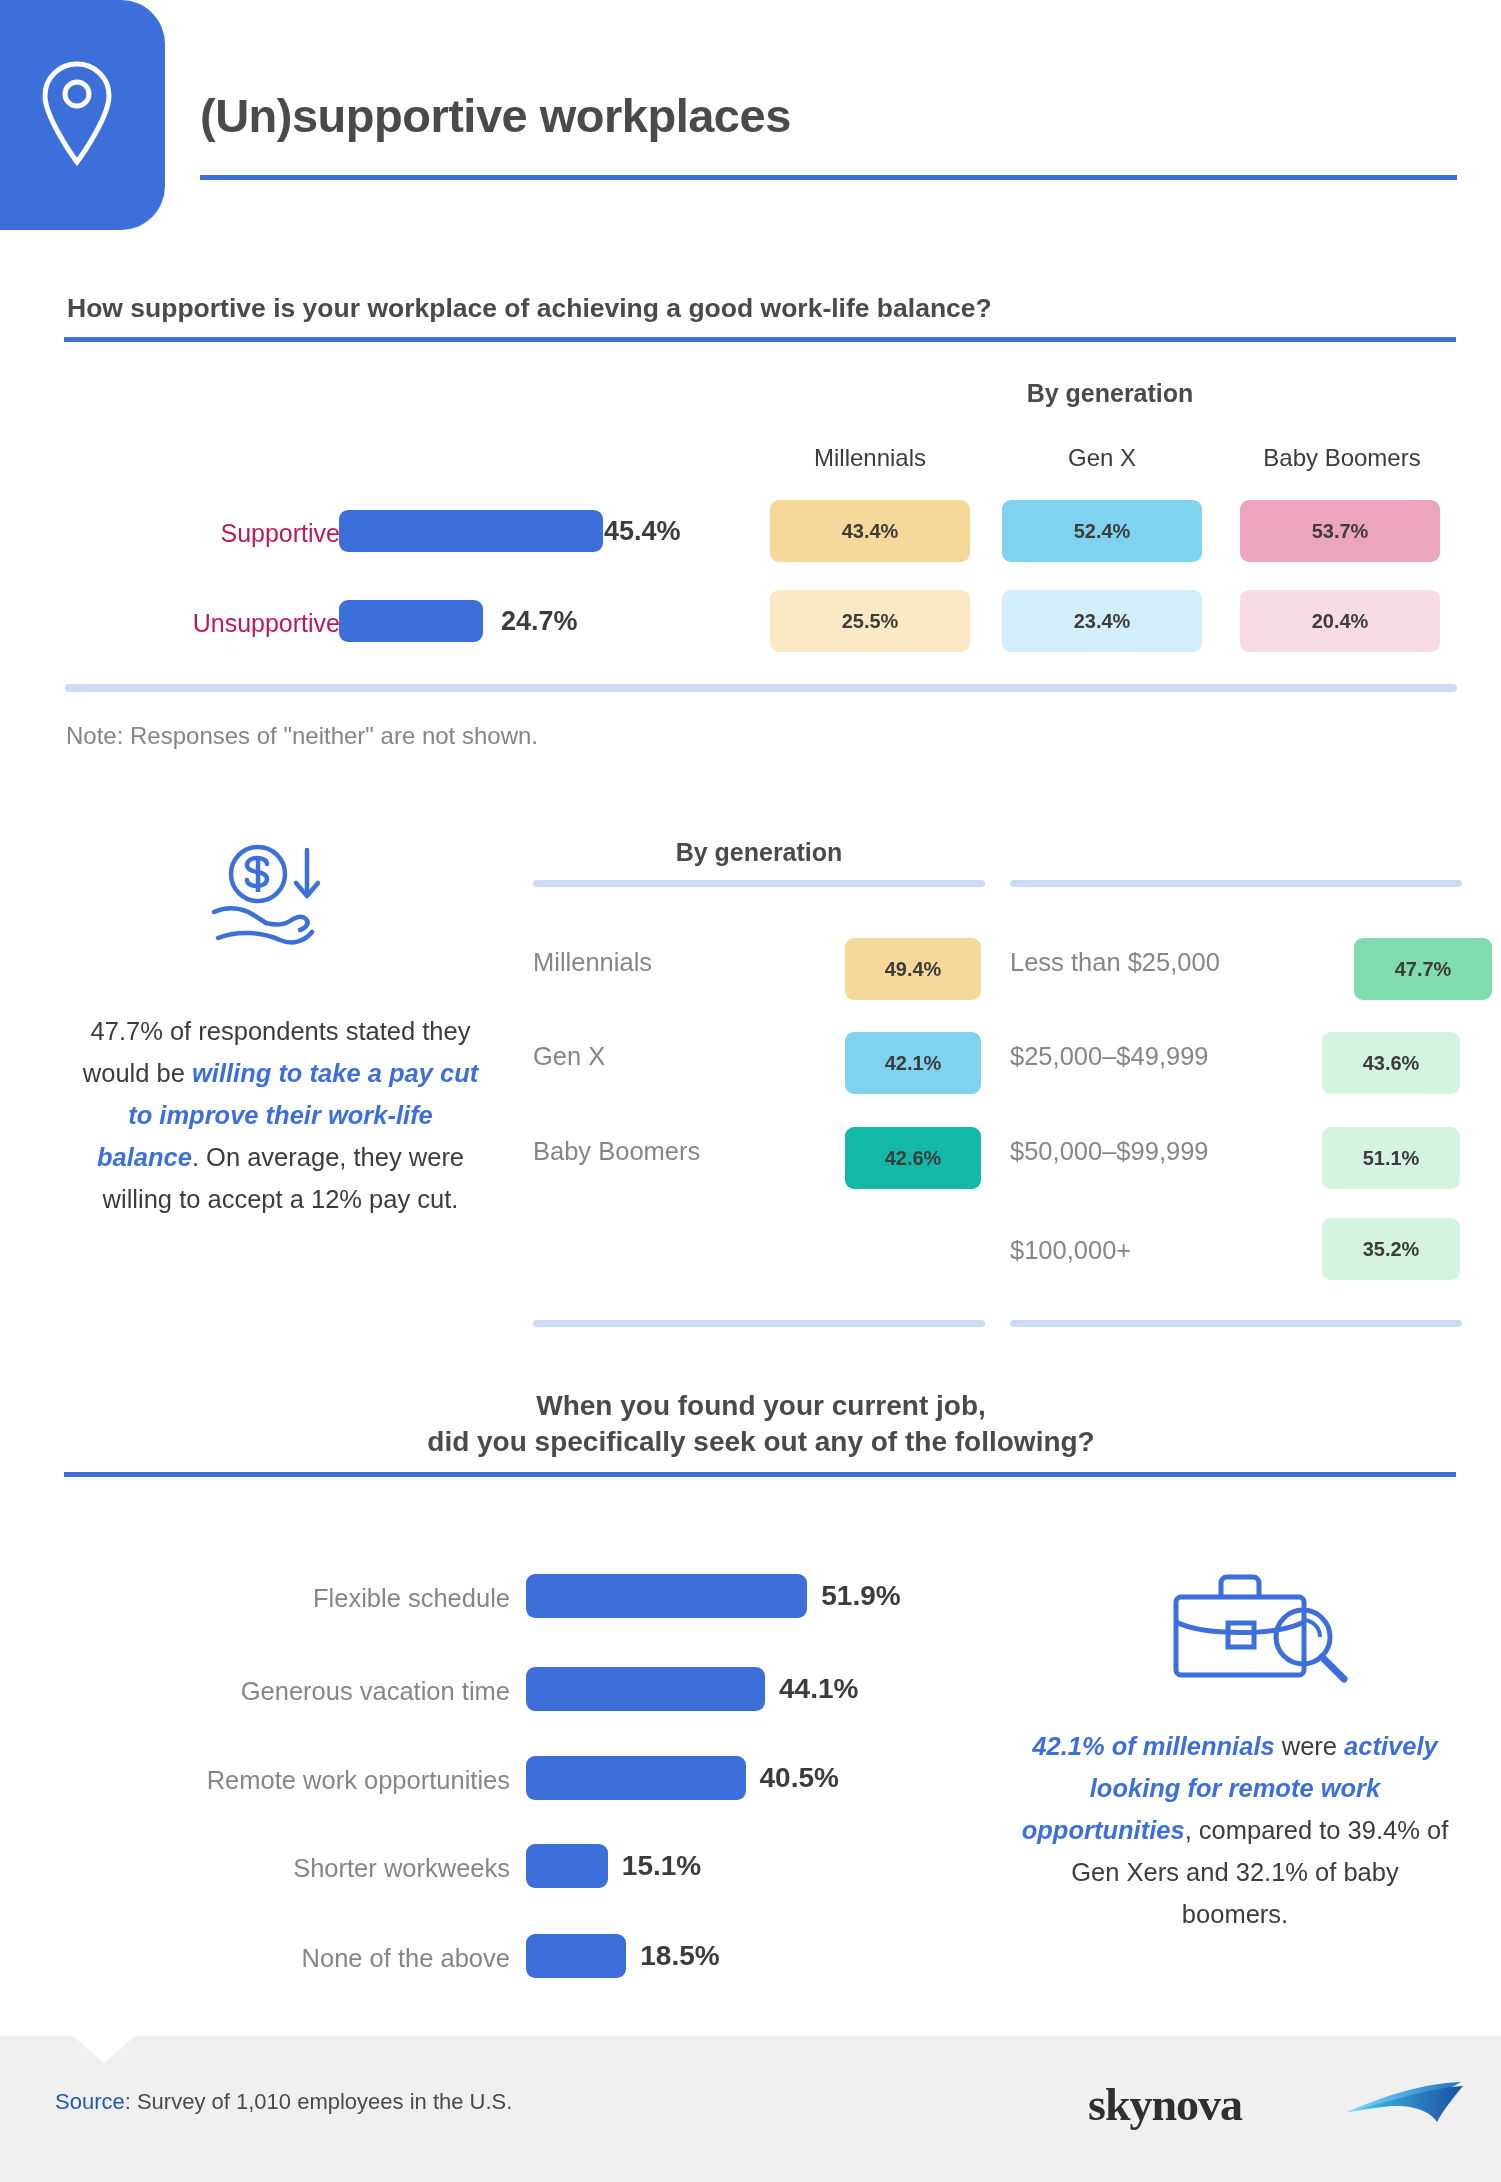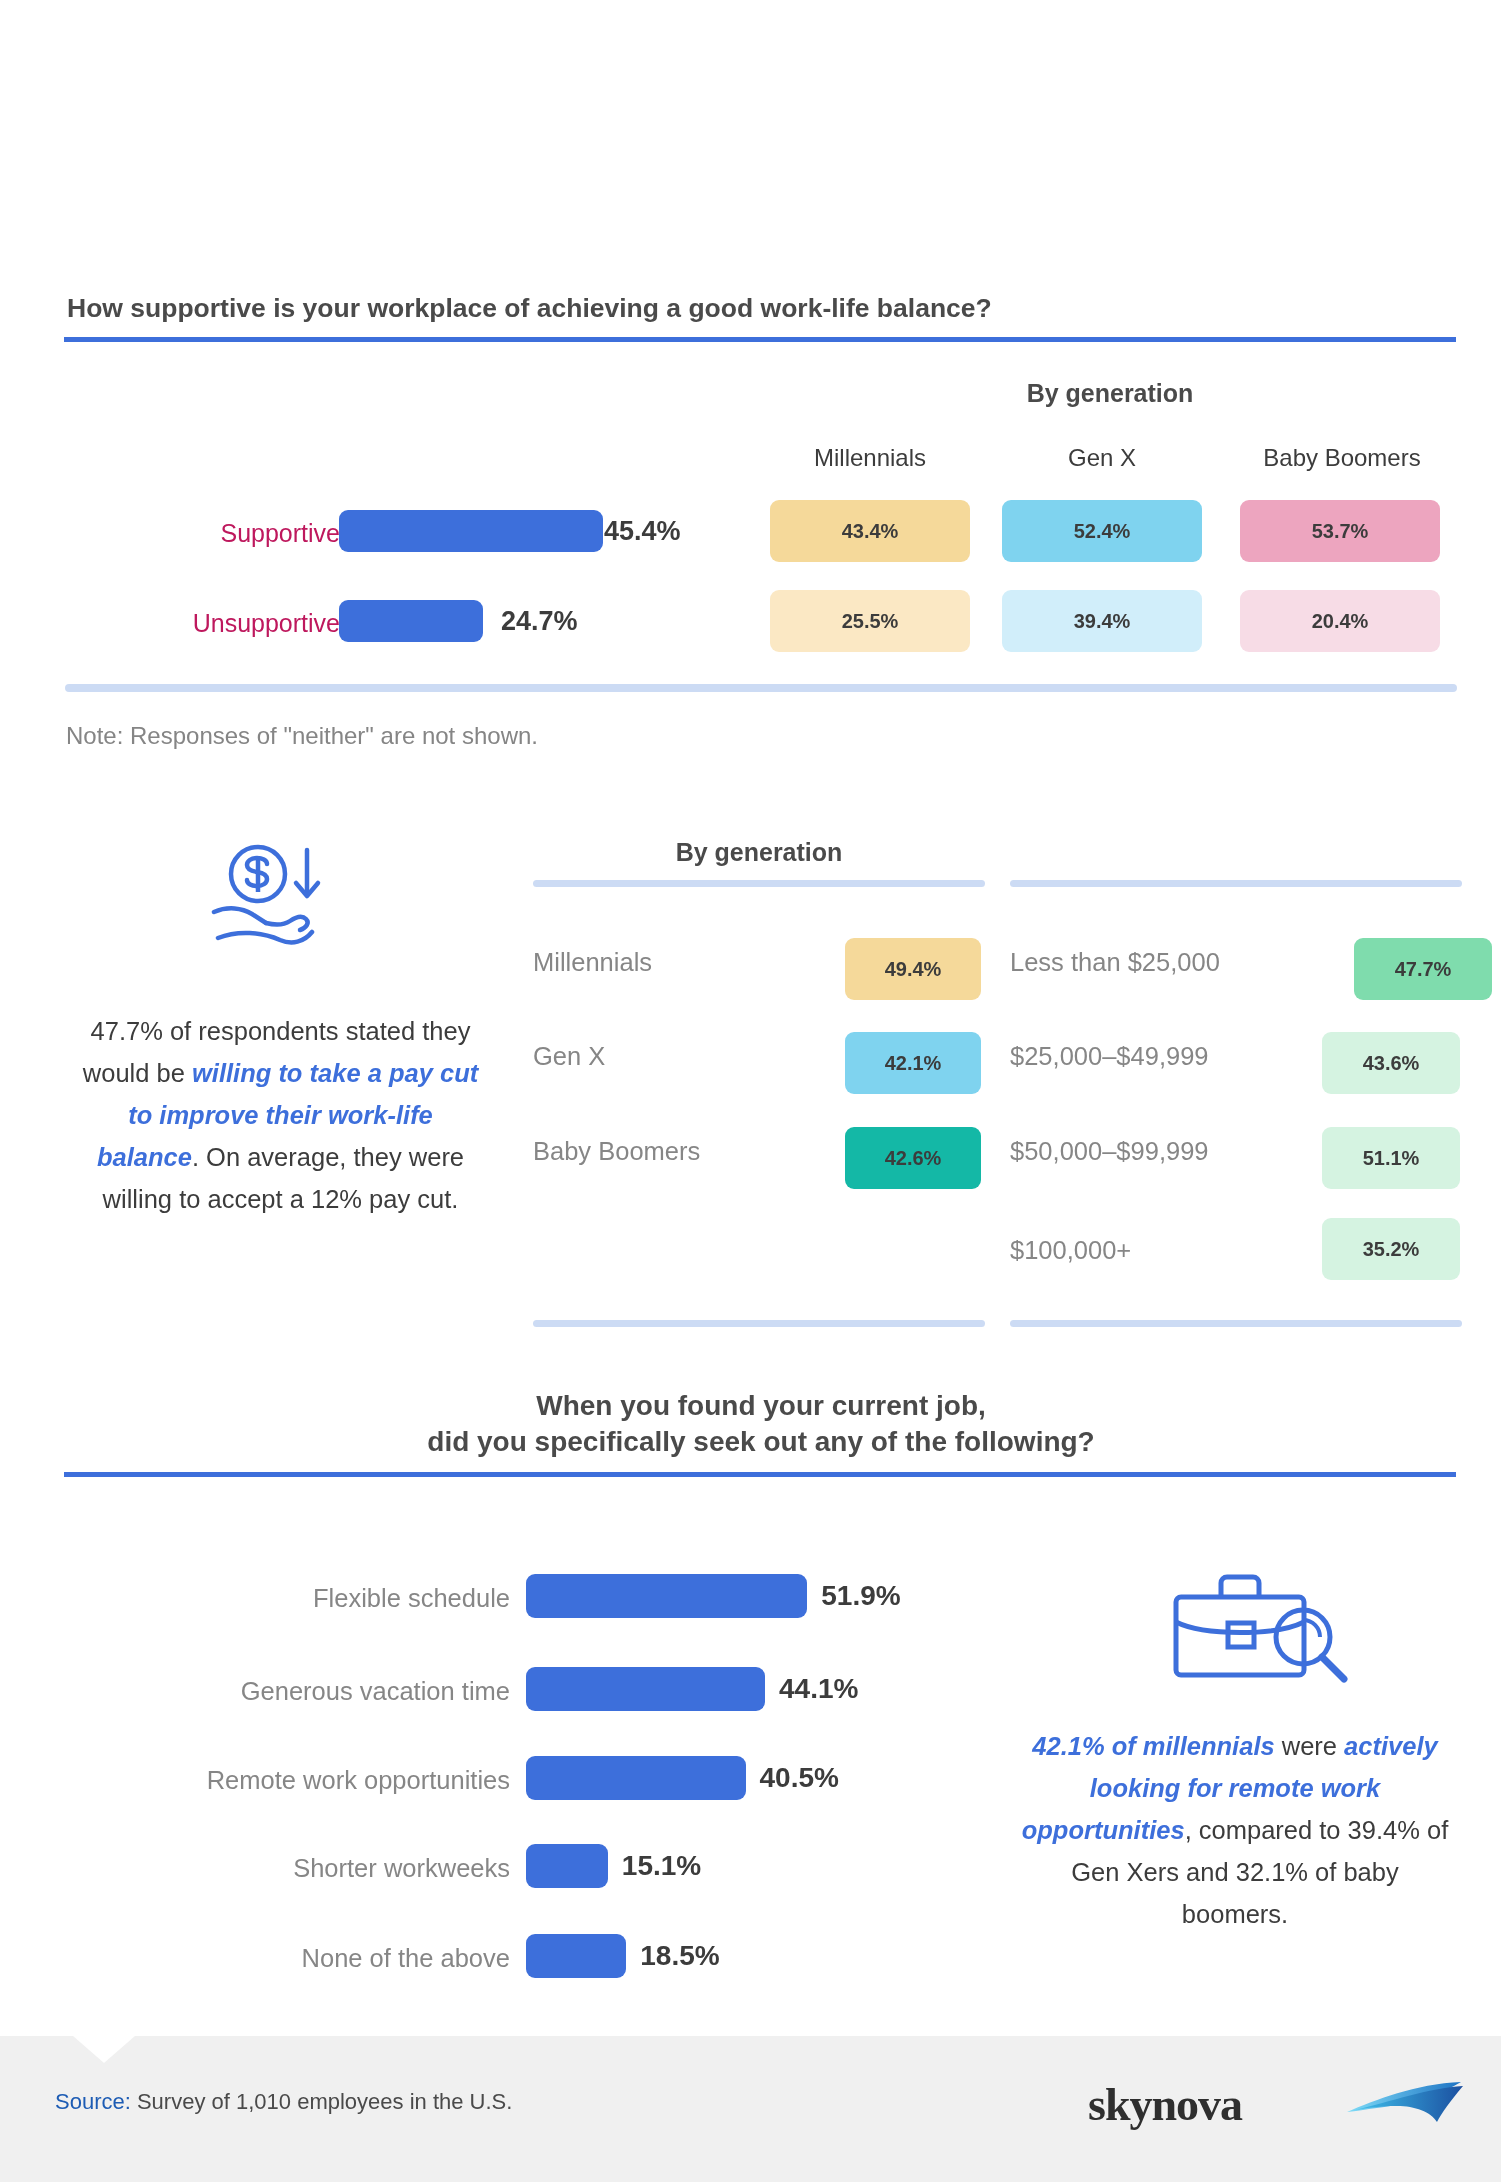--- a/index.html
+++ b/index.html
@@ -348,20 +348,29 @@
     top: 2080px;
     width: 120px;
     height: 45px;
   }
 </style>
 </head>
 <body>
 
 <div class="page">
 
+  <div class="header">
+    <div class="logo-badge"></div>
+    <svg class="pin-icon" viewBox="0 0 78 110">
+      <path d="M39 6 C21 6 7 20 7 38 C7 58 33 96 39 104 C45 96 71 58 71 38 C71 20 57 6 39 6 Z" fill="none" stroke="#ffffff" stroke-width="5"></path>
+      <circle cx="39" cy="36" r="12" fill="none" stroke="#ffffff" stroke-width="5"></circle>
+    </svg>
+    <div class="header-title">(Un)supportive workplaces</div>
+    <div class="header-rule"></div>
+  </div>
 
   <div class="s1-title">How supportive is your workplace of achieving a good work-life balance?</div>
   <div class="s1-rule"></div>
 
   <div class="s1-bygen">
     <div class="s1-bygen-inner">By generation</div>
   </div>
 
   <div class="s1-colhead c0">Millennials</div>
   <div class="s1-colhead c1">Gen X</div>
@@ -373,21 +382,21 @@
 
   <div class="s1-rowlabel r1">Unsupportive</div>
   <div class="s1-bar r1" id="s1bar1" style="width: 143.754px;"></div>
   <div class="s1-barval r1">24.7%</div>
 
   <div class="chip s1-chip col0 row0" id="s1c00" style="background: rgb(245, 217, 154);">43.4%</div>
   <div class="chip s1-chip col1 row0" id="s1c01" style="background: rgb(127, 211, 239);">52.4%</div>
   <div class="chip s1-chip col2 row0" id="s1c02" style="background: rgb(237, 165, 191);">53.7%</div>
 
   <div class="chip s1-chip col0 row1" id="s1c10" style="background: rgb(251, 232, 196);">25.5%</div>
-  <div class="chip s1-chip col1 row1" id="s1c11" style="background: rgb(209, 238, 250);">39.4%</div>
+  <div class="chip s1-chip col1 row1" id="s1c11" style="background: rgb(209, 238, 250);">23.4%</div>
   <div class="chip s1-chip col2 row1" id="s1c12" style="background: rgb(247, 220, 230);">20.4%</div>
 
   <div class="s1-divider"></div>
   <div class="s1-note">Note: Responses of "neither" are not shown.</div>
 
   <svg class="s2-icon" viewBox="0 0 160 120">
     <circle cx="58" cy="34" r="27" fill="none" stroke="#3d6fdb" stroke-width="4.5"></circle>
     <path d="M58 16 v36" stroke="#3d6fdb" stroke-width="4.5" fill="none"></path>
     <path d="M67 24 c0-4-5-6-10-6 -6 0-10 3-10 7 0 4 4 6 10 7 6 1 10 3 10 7 0 4-4 7-10 7 -5 0-10-2-10-6" fill="none" stroke="#3d6fdb" stroke-width="4.5" stroke-linecap="round"></path>
     <path d="M107 10 v44" stroke="#3d6fdb" stroke-width="4.5" stroke-linecap="round"></path>

